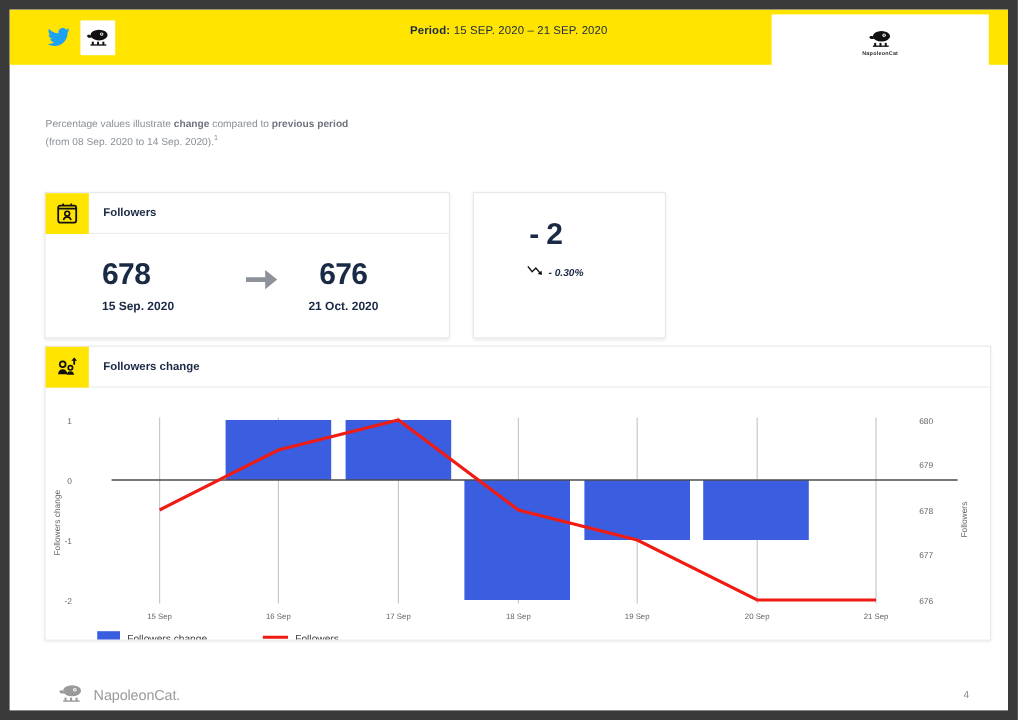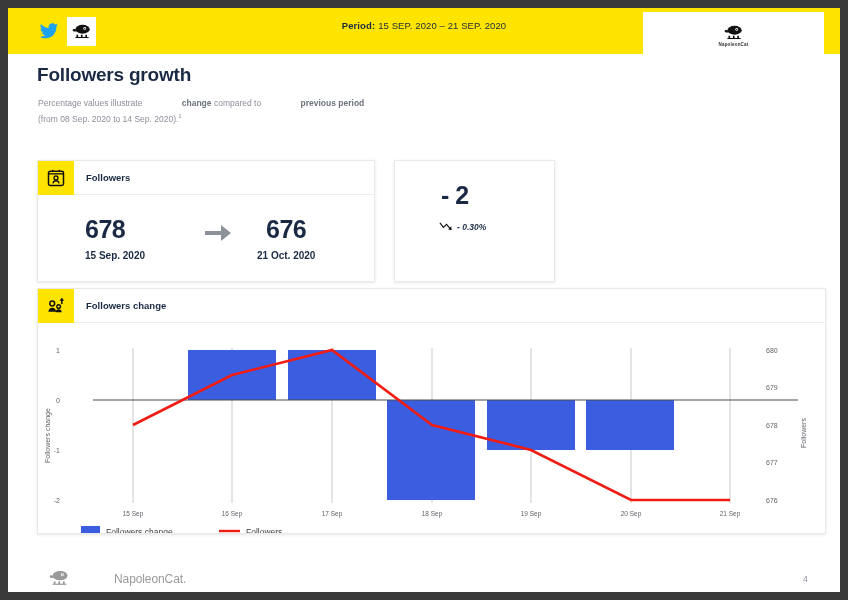--- a/index.html
+++ b/index.html
@@ -52,21 +52,21 @@
   
   .title {
     position: absolute; left: 29px; top: 56px;
     font-size: 19px; font-weight: bold; color: #1b2a44;
     letter-spacing: -.2px;
   }
   .subtitle {
     position: absolute; left: 30px; top: 89px;
     font-size: 8.5px; color: #8a8f98; line-height: 13px;
   }
-  .subtitle b { color: #6e747e; font-weight: bold; margin-left: 37px; }
+  .subtitle b { color: #6e747e; font-weight: bold; }
   .subtitle sup { font-size: 6px; }
 
   
   .card {
     position: absolute;
     background: #ffffff;
     border: 1px solid #e9e9e9;
     box-shadow: 0 1px 3px rgba(0,0,0,.10);
   }
   .card-head {
@@ -116,21 +116,21 @@
   
   .chart-area { position: relative; width: 787px; height: 210px; }
   svg.plot { position: absolute; left: 0; top: 0; }
   .tickl { font-size: 7px; fill: #5f6368; font-family: "Liberation Sans", sans-serif; }
   .xtickl { font-size: 6.5px; fill: #5f6368; font-family: "Liberation Sans", sans-serif; }
   .legend-txt { font-size: 8.5px; fill: #3c4043; font-family: "Liberation Sans", sans-serif; }
 
   
   .footer-logo {
     position: absolute; left: 40px; top: 562px;
-    display: flex; align-items: center; gap: 36px;
+    display: flex; align-items: center;
   }
   .footer-name {
     margin-left: 7px;
     font-size: 12px; color: #9a9a9a; letter-spacing: -.1px;
   }
   .pageno {
     position: absolute; left: 795px; top: 566px;
     font-size: 8.5px; color: #8a8f98;
   }
 </style>
@@ -173,21 +173,20 @@
         <circle cx="25" cy="7.5" r="1.2" fill="#111"></circle>
         <rect x="10" y="19" width="3" height="5" fill="#111"></rect>
         <rect x="18" y="19" width="3" height="5" fill="#111"></rect>
         <rect x="26" y="19" width="3" height="5" fill="#111"></rect>
         <rect x="8" y="23" width="24" height="2" fill="#111"></rect>
       </svg>
       <span class="bname">NapoleonCat</span>
     </div>
   </div>
 
-  <div class="title">Followers growth</div>
 
   <div class="subtitle">
     <span>Percentage values illustrate </span><b>change</b><span> compared to </span><b>previous period</b><br>
     <span>(from 08 Sep. 2020 to 14 Sep. 2020).</span><sup>1</sup>
   </div>
 
   <div class="card" id="card-followers">
     <div class="card-head">
       <div class="card-ico">
         <svg width="20" height="20" viewBox="0 0 24 24">

